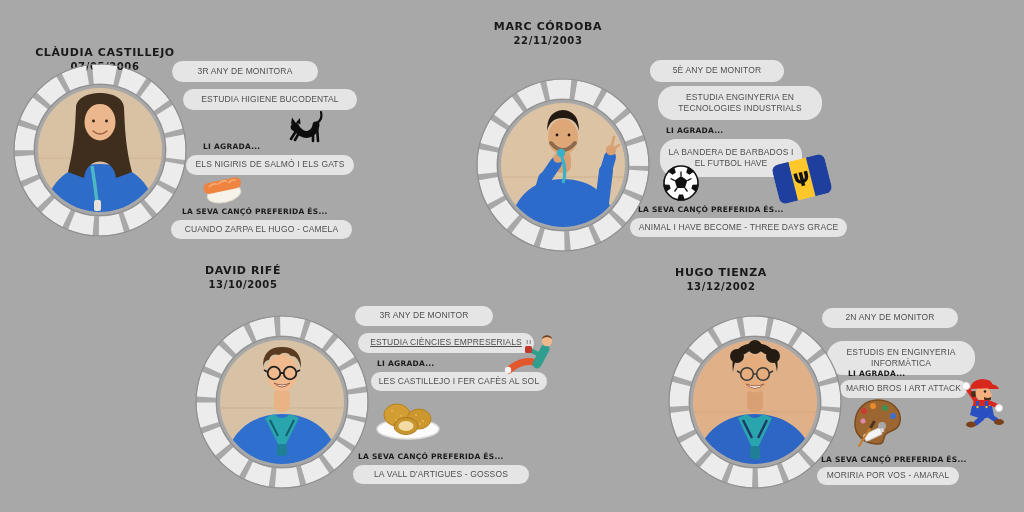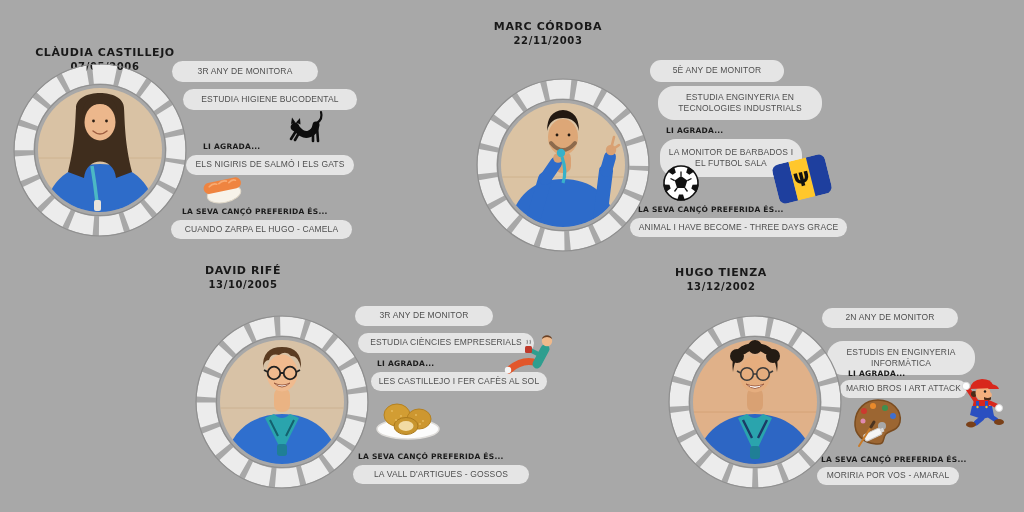--- a/index.html
+++ b/index.html
@@ -39,21 +39,21 @@
   .c1 .pc{left:202px;top:139px;width:142px;height:38px;}
   .c1 .lb{left:180px;top:205px;}
   .c1 .pd{left:172px;top:218px;width:217px;height:19px;}
   .c1 .icon-ball{left:204px;top:164px;}
   .c1 .icon-flag{left:310px;top:148px;}
   
   .c2{left:170px;top:250px;width:440px;height:262px;}
   .c2 .nb{left:0px;top:14px;width:146px;}
   .c2 .ring{left:24px;top:64px;}
   .c2 .pa{left:185px;top:56px;width:138px;height:20px;}
-  .c2 .pb{left:188px;top:83px;width:176px;height:20px;}
+  .c2 .pb{left:188px;top:83px;width:176px;height:20px;text-decoration:underline;}
   .c2 .la{left:207px;top:109px;}
   .c2 .pc{left:201px;top:122px;width:176px;height:19px;}
   .c2 .lb{left:188px;top:202px;}
   .c2 .pd{left:183px;top:215px;width:176px;height:19px;}
   .c2 .icon-lounge{left:333px;top:80px;}
   .c2 .icon-croq{left:205px;top:139px;}
   
   .c3{left:640px;top:250px;width:384px;height:262px;}
   .c3 .nb{left:11px;top:16px;width:140px;}
   .c3 .ring{left:27px;top:64px;}
@@ -135,21 +135,21 @@
   </div>
 
   <div class="card c1">
     <div class="nb">
       <div class="person-name">MARC CÓRDOBA</div>
       <div class="person-dob">22/11/2003</div>
     </div>
     <div class="pill pa">5È ANY DE MONITOR</div>
     <div class="pill ml pb">ESTUDIA ENGINYERIA EN TECNOLOGIES INDUSTRIALS</div>
     <div class="mini-label la">LI AGRADA...</div>
-    <div class="pill ml pc">LA MONITOR DE BARBADOS I EL FUTBOL SALA</div>
+    <div class="pill ml pc">LA BANDERA DE BARBADOS I EL FUTBOL HAVE</div>
     <div class="mini-label lb">LA SEVA CANÇÓ PREFERIDA ÉS...</div>
     <div class="pill pd">ANIMAL I HAVE BECOME - THREE DAYS GRACE</div>
 
     <svg class="ring" width="176" height="176" viewBox="0 0 176 176">
       <defs>
           <clipPath id="pc1">
             <circle cx="88" cy="88" r="62"></circle>
           </clipPath>
         </defs>
       <g clip-path="url(#pc1)">

